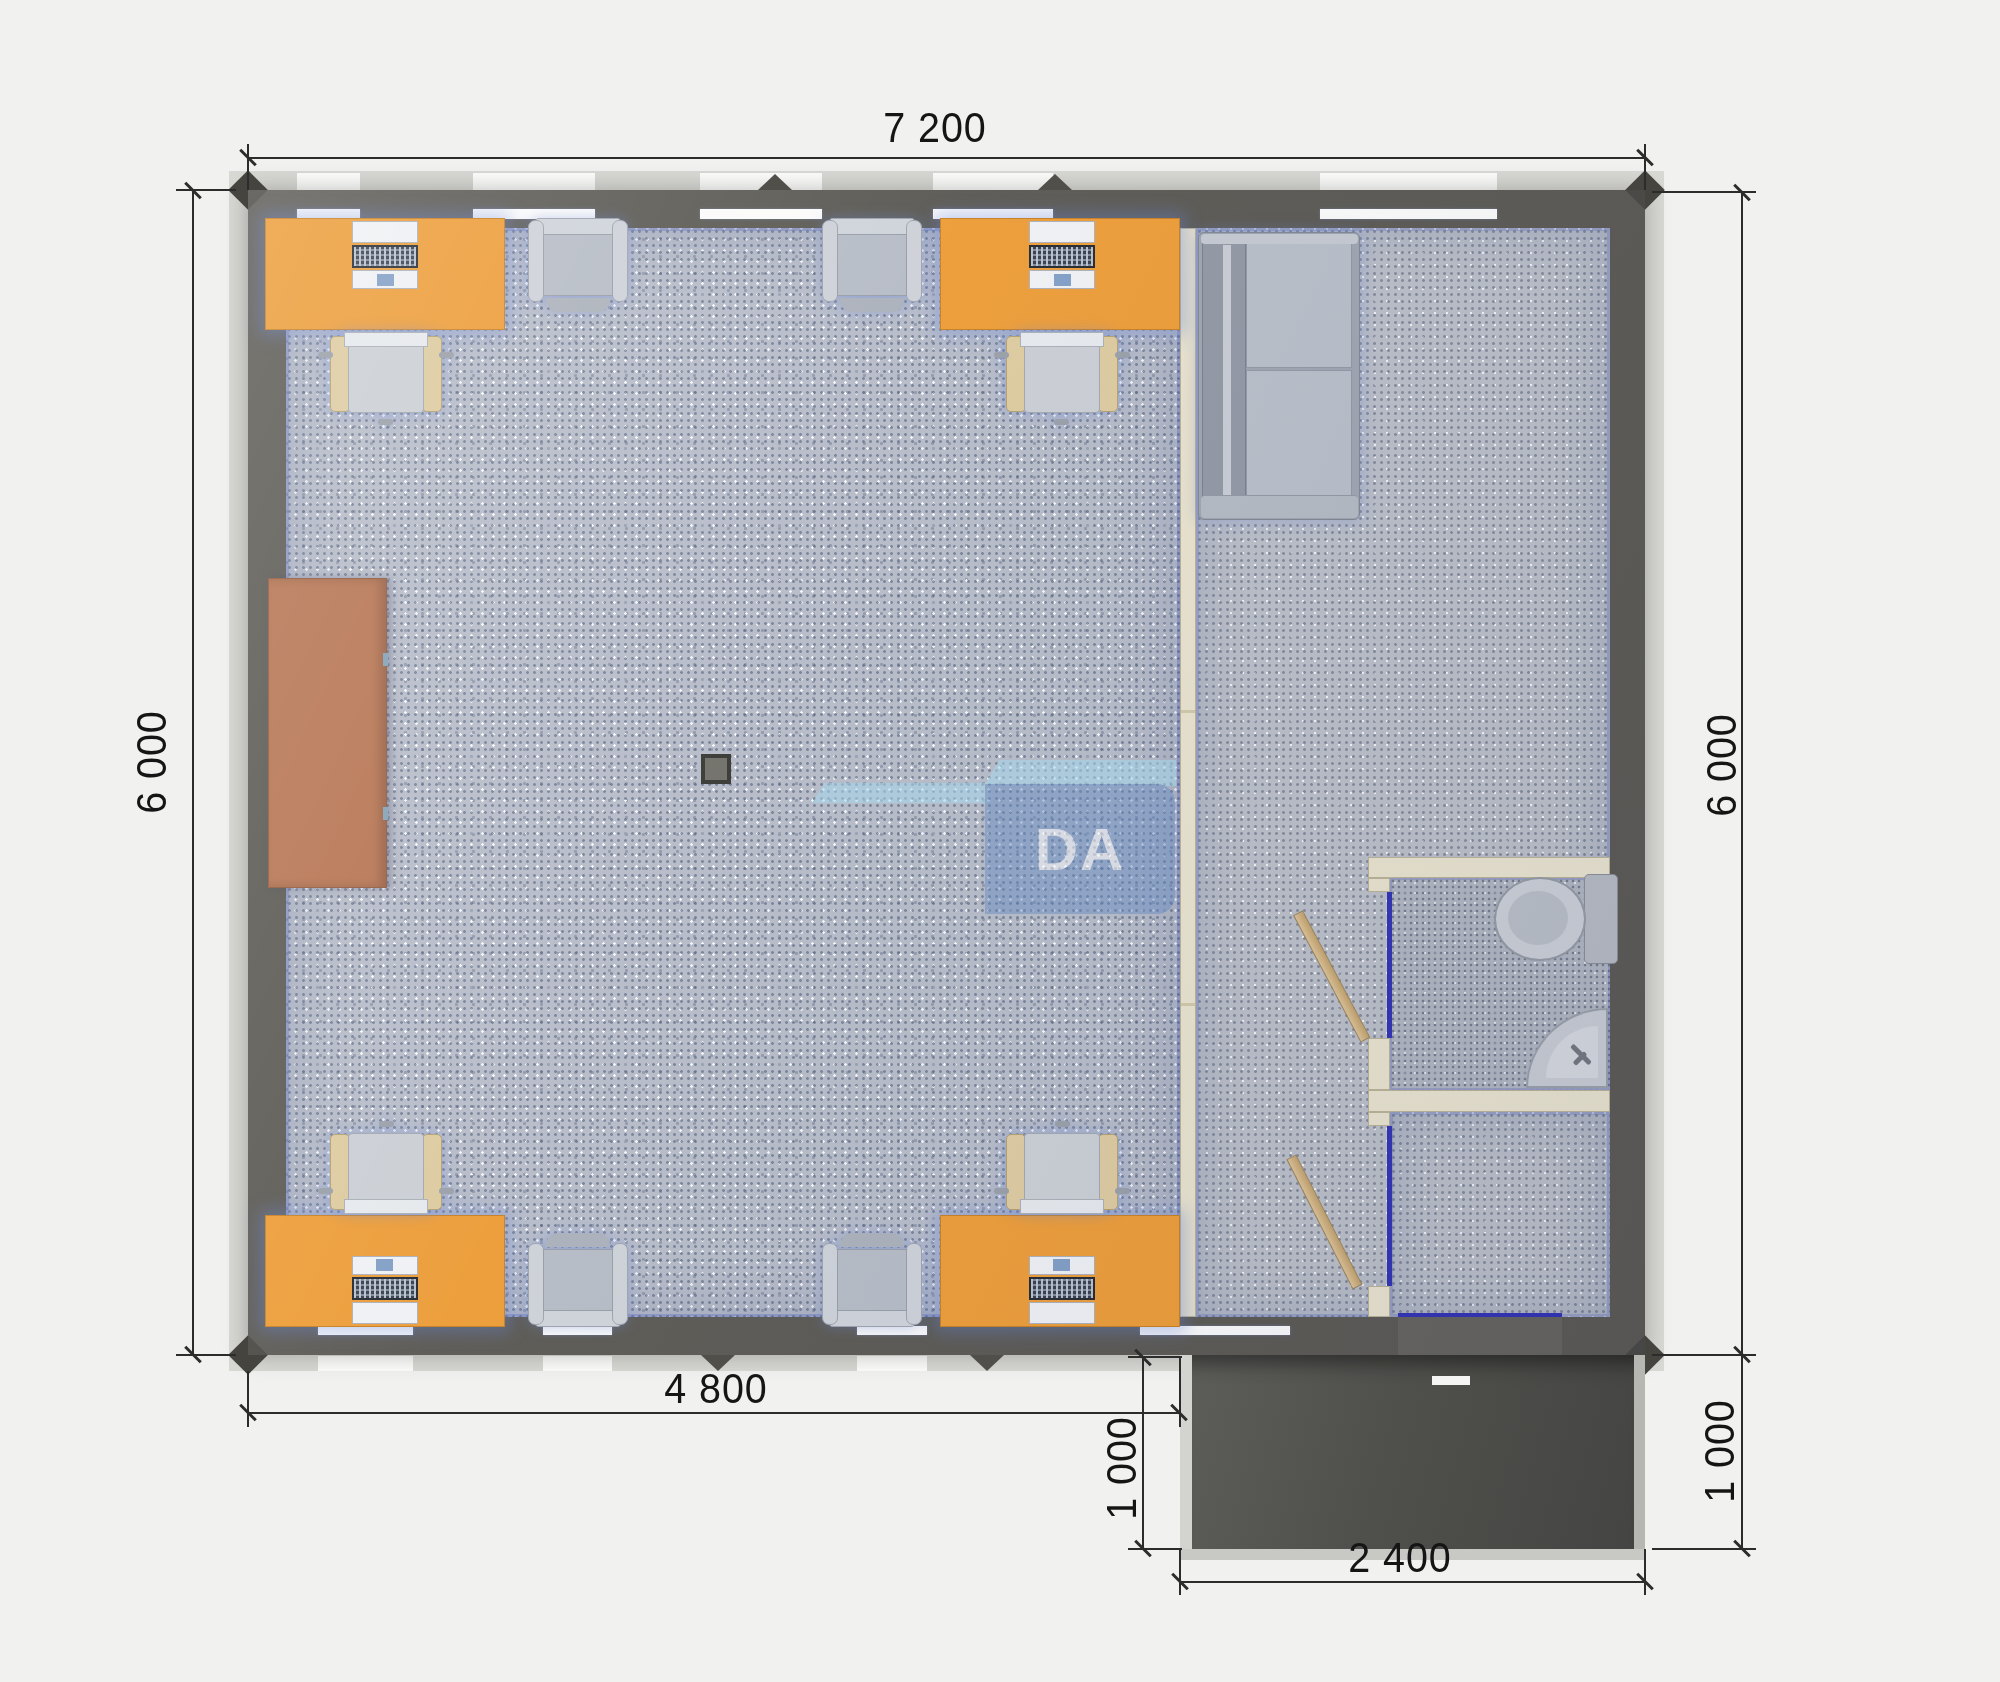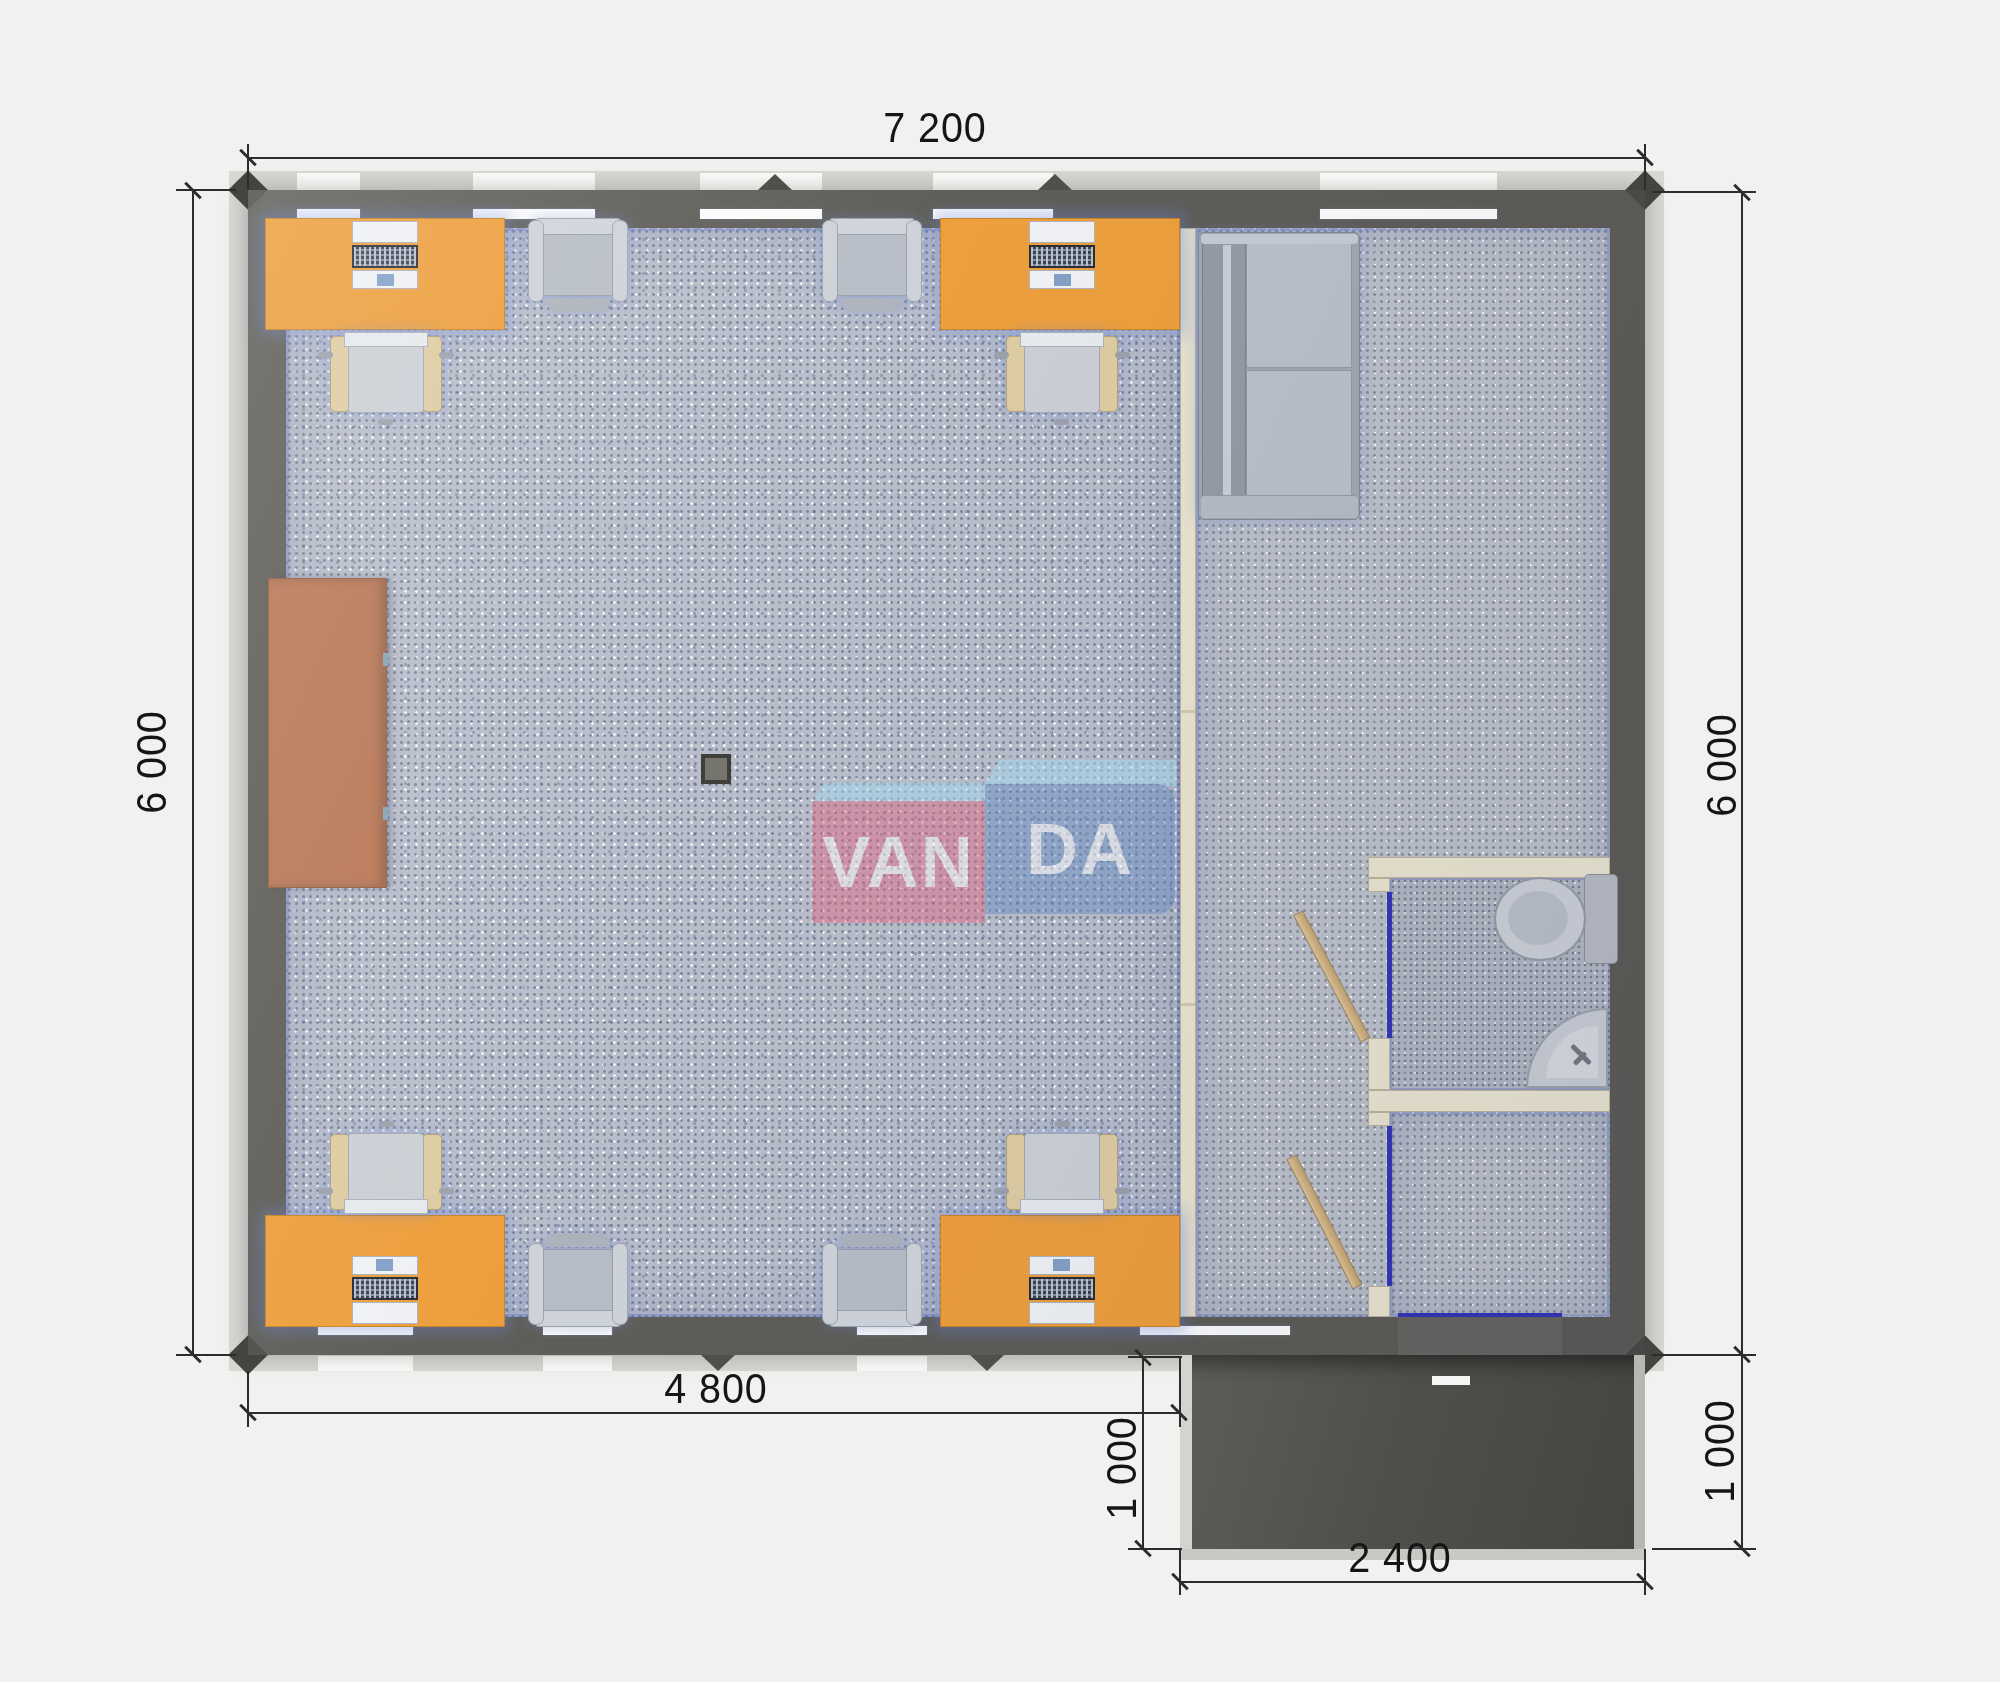--- a/index.html
+++ b/index.html
@@ -299,25 +299,22 @@
   <div class="abs" style="left:1180px;top:1355px;width:12px;height:194px;background:#d3d3cf;"></div>
   <div class="abs" style="left:1634px;top:1355px;width:11px;height:194px;background:#b6b6b2;"></div>
   <div class="abs" style="left:1180px;top:1549px;width:465px;height:11px;background:#c8c8c4;"></div>
   <div class="abs handle-dash" style="left:1432px;top:1376px;width:38px;height:9px;"></div>
 
   <div class="abs light-overlay" style="left:248px;top:190px;width:1397px;height:1165px;"></div>
 
   <div class="wm">
     <div class="wm-roof1"></div>
     <div class="wm-roof2"></div>
-    <div class="wm-pink">
-      <span class="wm-txt" style="font-size:72px;">VAN</span>
-    </div>
     <div class="wm-blue">
-      <span class="wm-txt" style="font-size:72px;">DA</span>
+      <span class="wm-txt" style="font-size:60px;">DA</span>
     </div>
   </div>
 
   <div class="abs dl" style="left:248px;top:157px;width:1397px;height:2px;"></div>
   <div class="abs dl" style="left:247px;top:144px;width:2px;height:46px;"></div>
   <div class="abs dl" style="left:1644px;top:144px;width:2px;height:46px;"></div>
   <span class="tick" style="left:237px;top:156px;"></span>
   <span class="tick" style="left:1634px;top:156px;"></span>
   <div class="dimlabel" style="left:935px;top:128px;">7 200</div>
 

